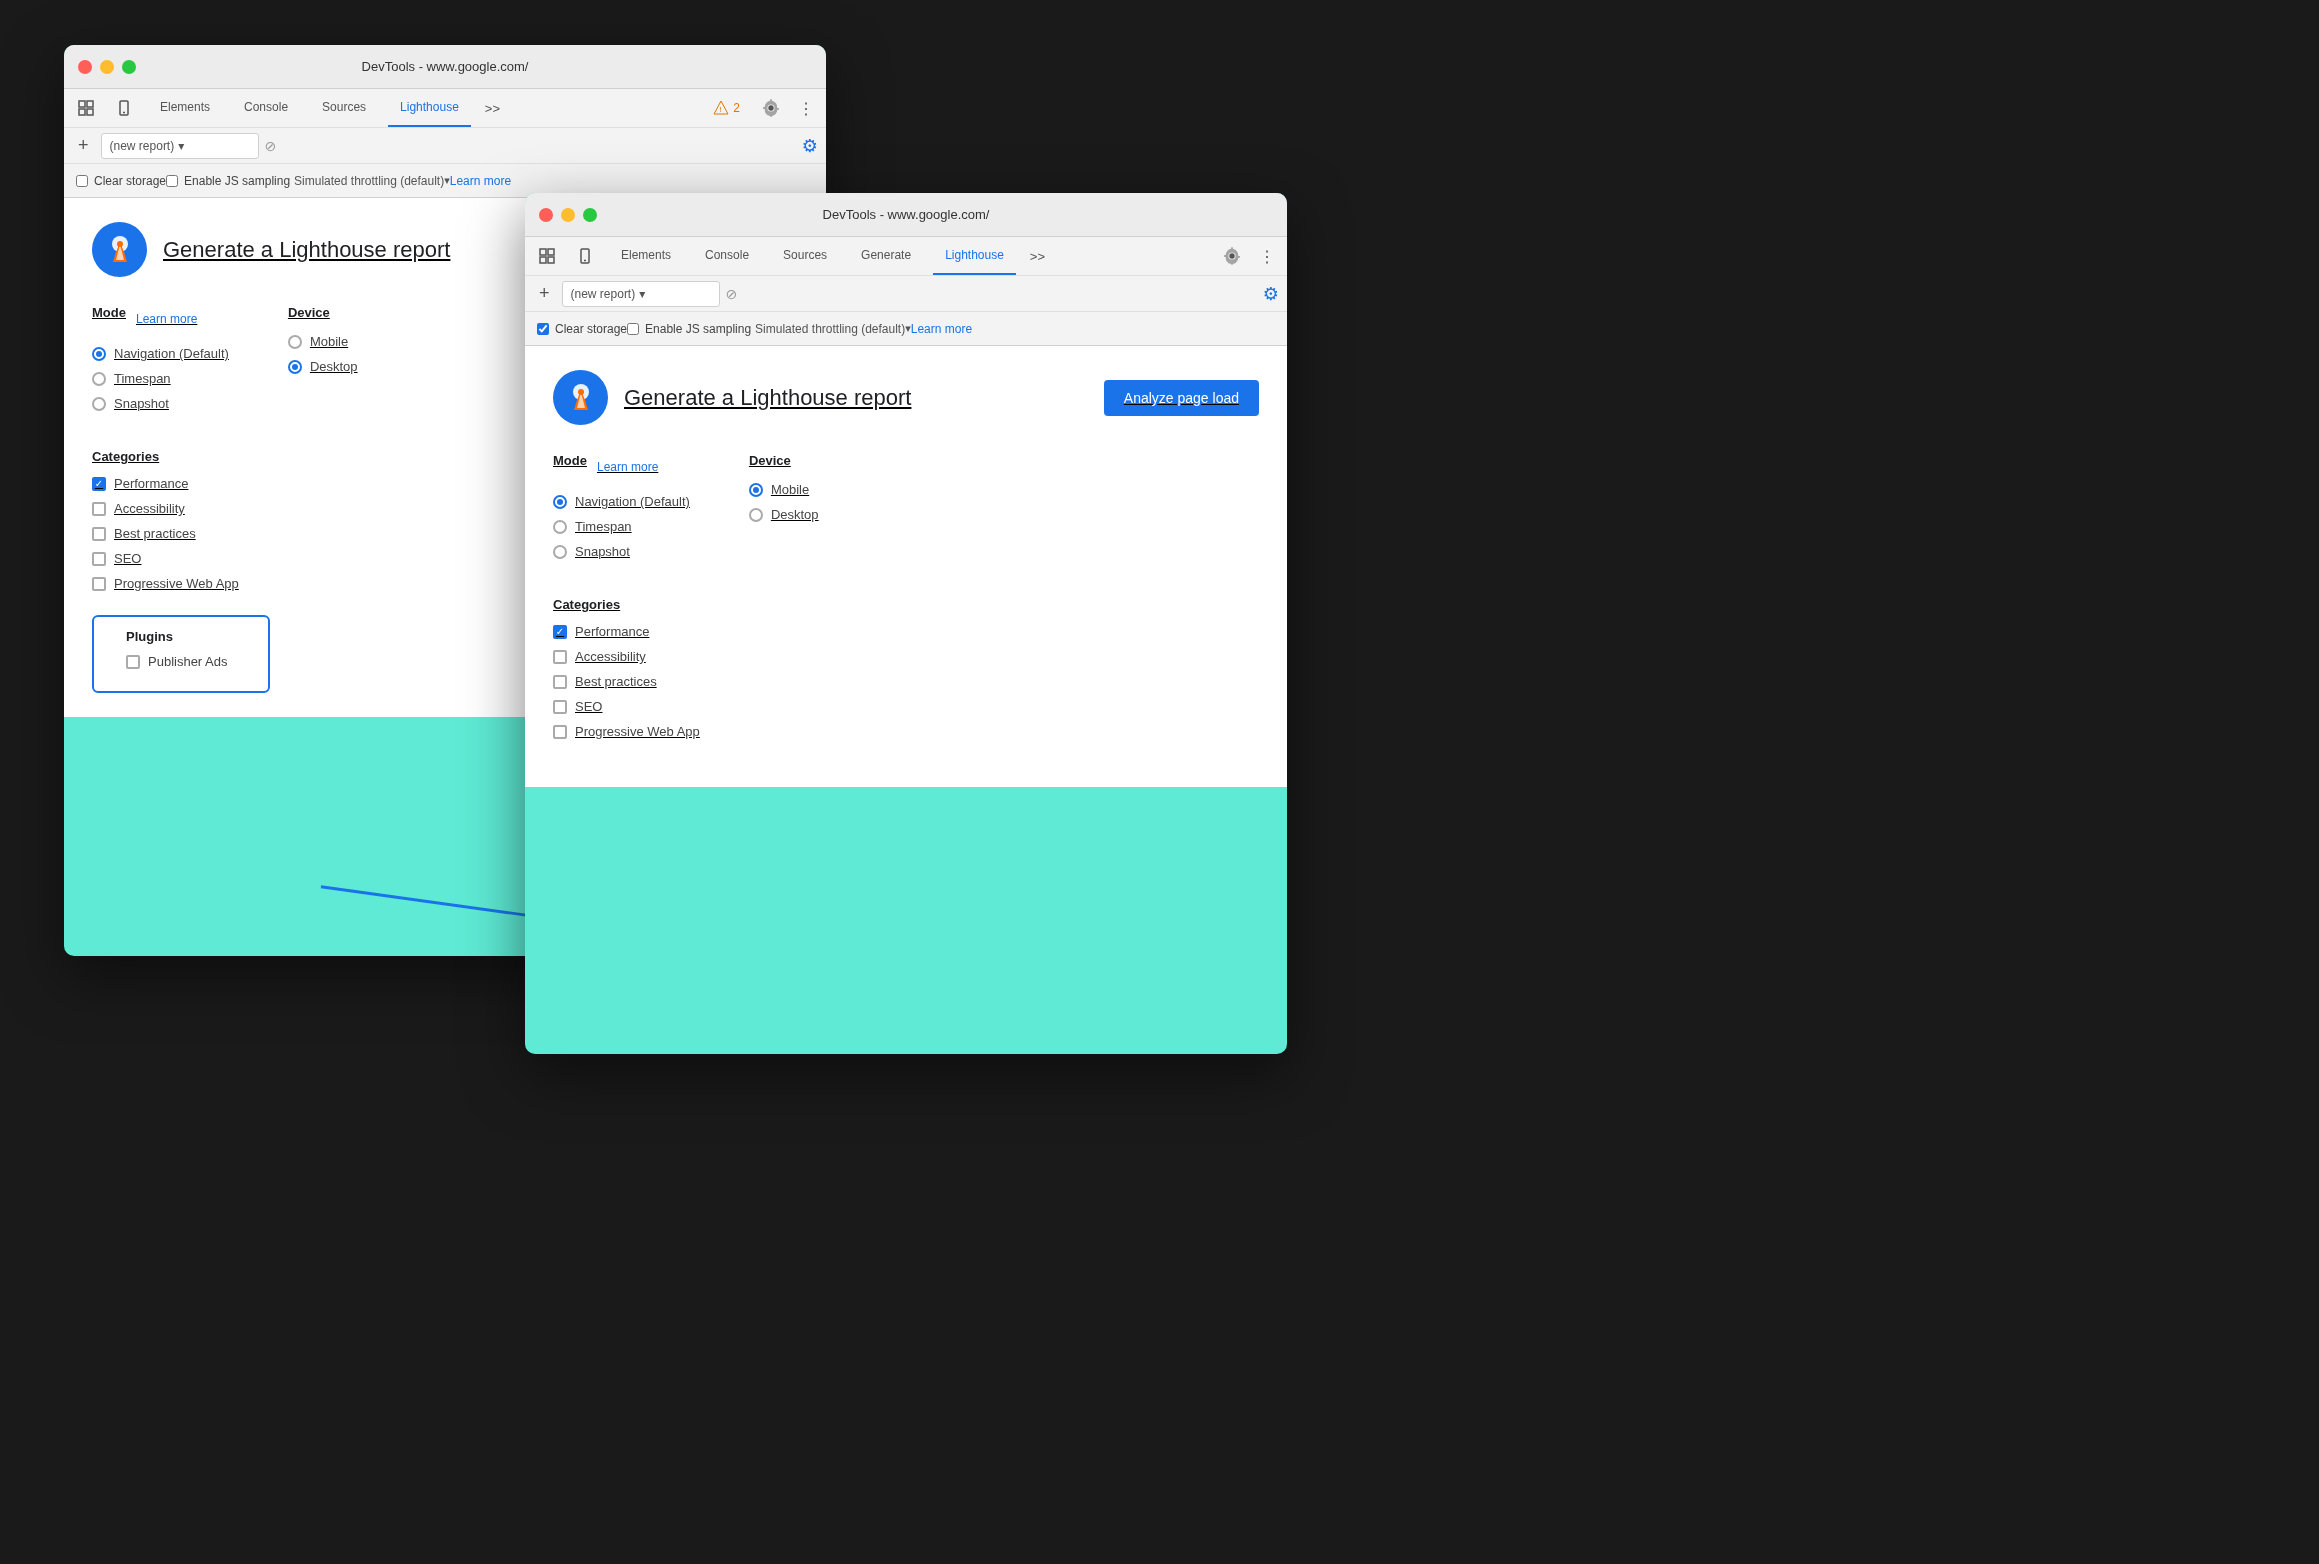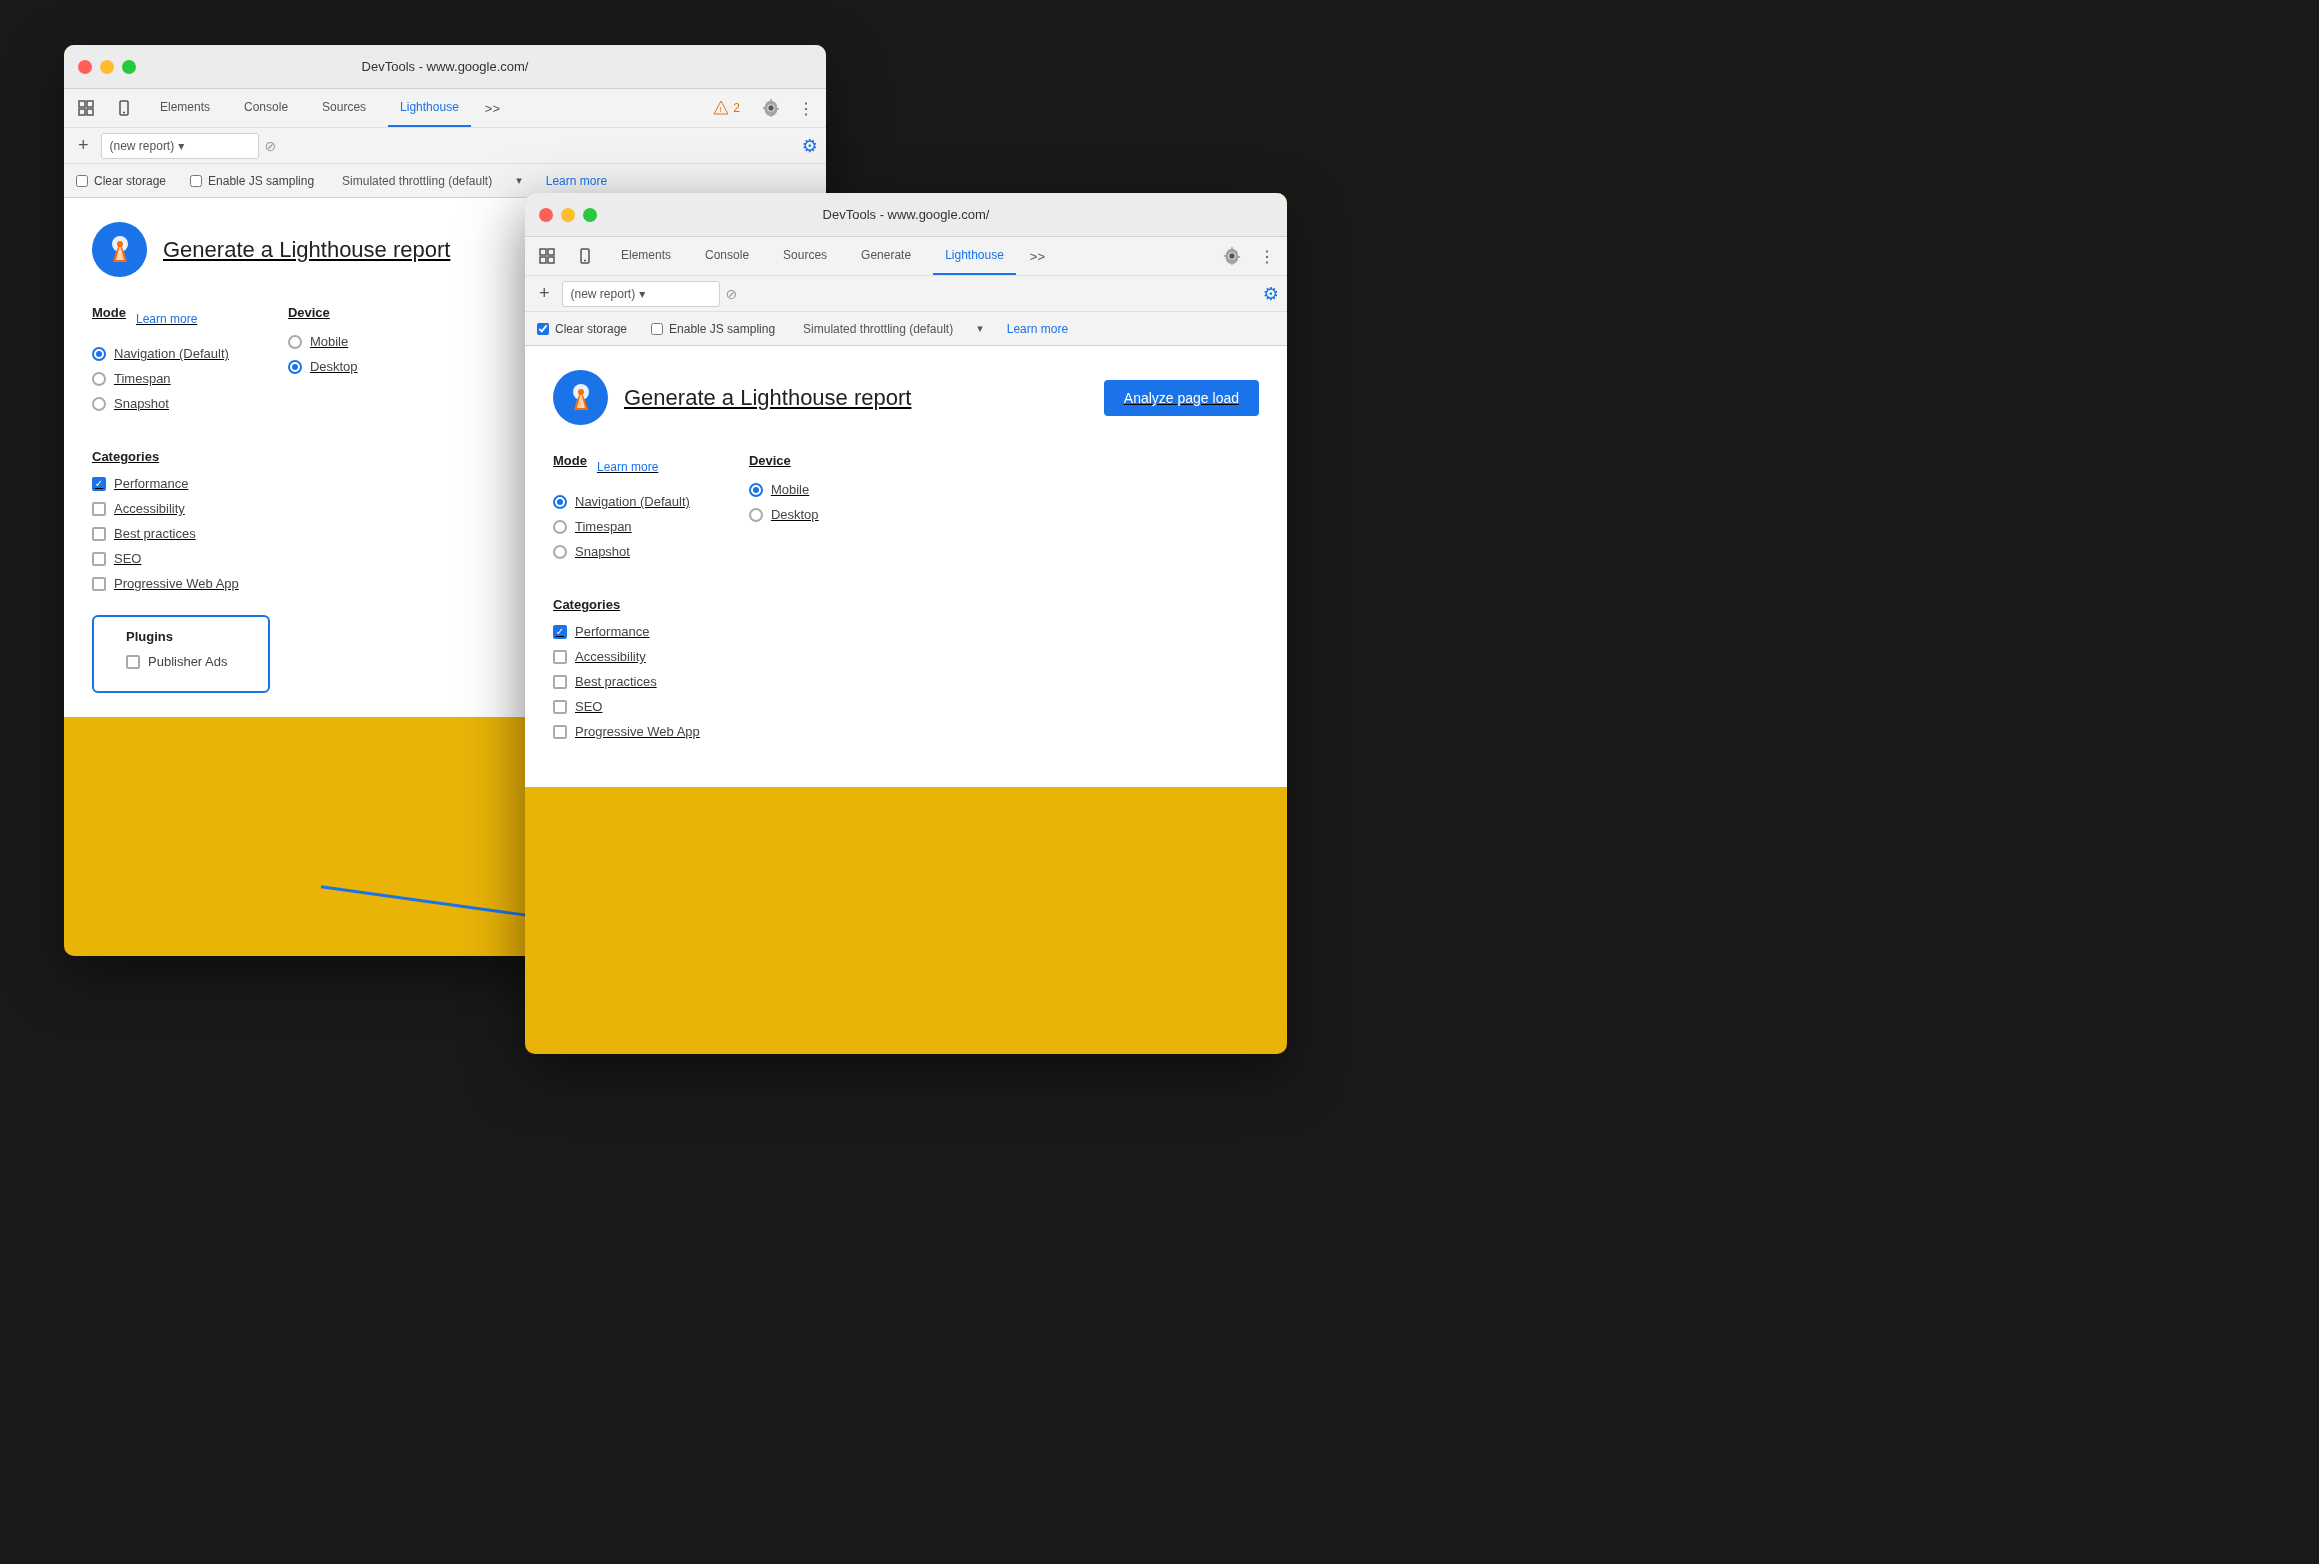--- a/index.html
+++ b/index.html
@@ -8,21 +8,21 @@
       width: 2320px;
       height: 1564px;
       position: relative;
       font-family: -apple-system, BlinkMacSystemFont, 'Segoe UI', sans-serif;
       overflow: hidden;
     }
 
     
     .devtools-window {
       position: absolute;
-      background: #eab308;
+      background: #5eead4;
       border-radius: 10px;
       box-shadow: 0 20px 59px rgba(0,0,0,0.5);
       overflow: hidden;
     }
 
     
     .window-back {
       left: 64px;
       top: 45px;
       width: 762px;
@@ -172,21 +172,21 @@
       color: #1a73e8;
       cursor: pointer;
       text-decoration: none;
     }
 
     .toolbar-row3 {
       display: flex;
       align-items: center;
       padding: 4px 12px;
       height: 34px;
-      gap: 24px;
+      gap: 0;
       border-top: 1px solid #e0e0e0;
     }
 
     .checkbox-label {
       display: flex;
       align-items: center;
       gap: 6px;
       font-size: 12px;
       color: #444;
       cursor: pointer;

